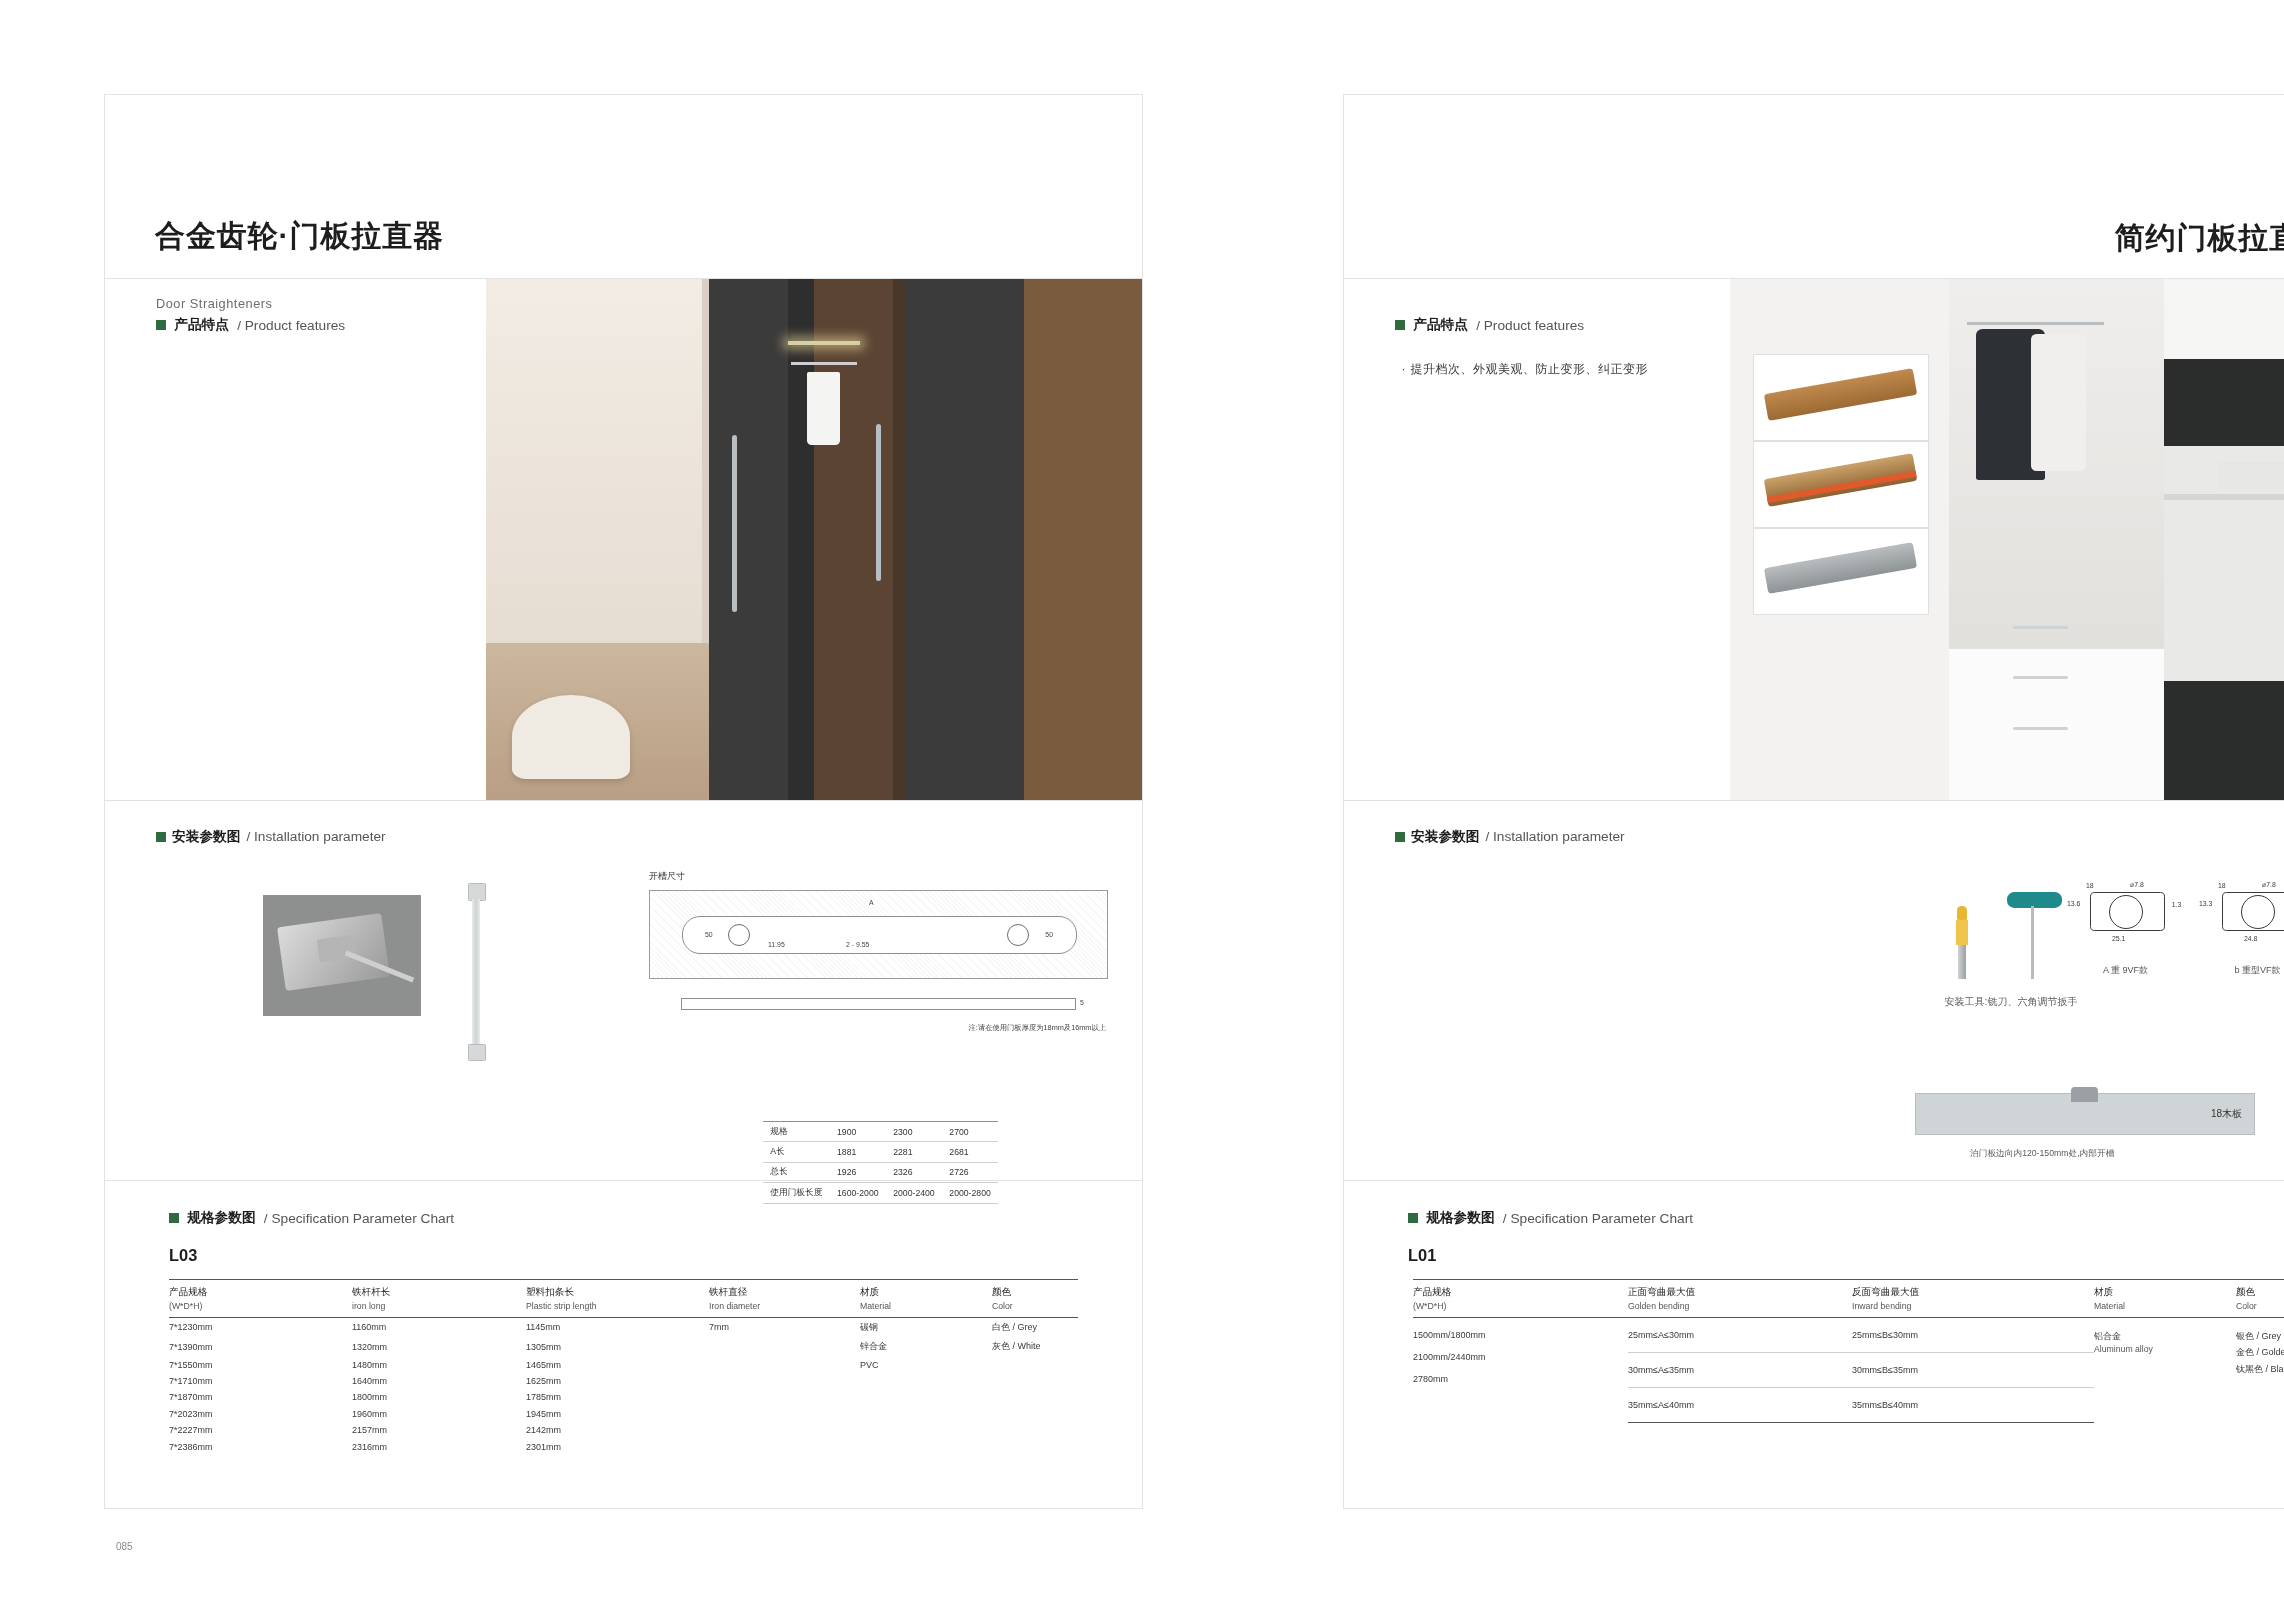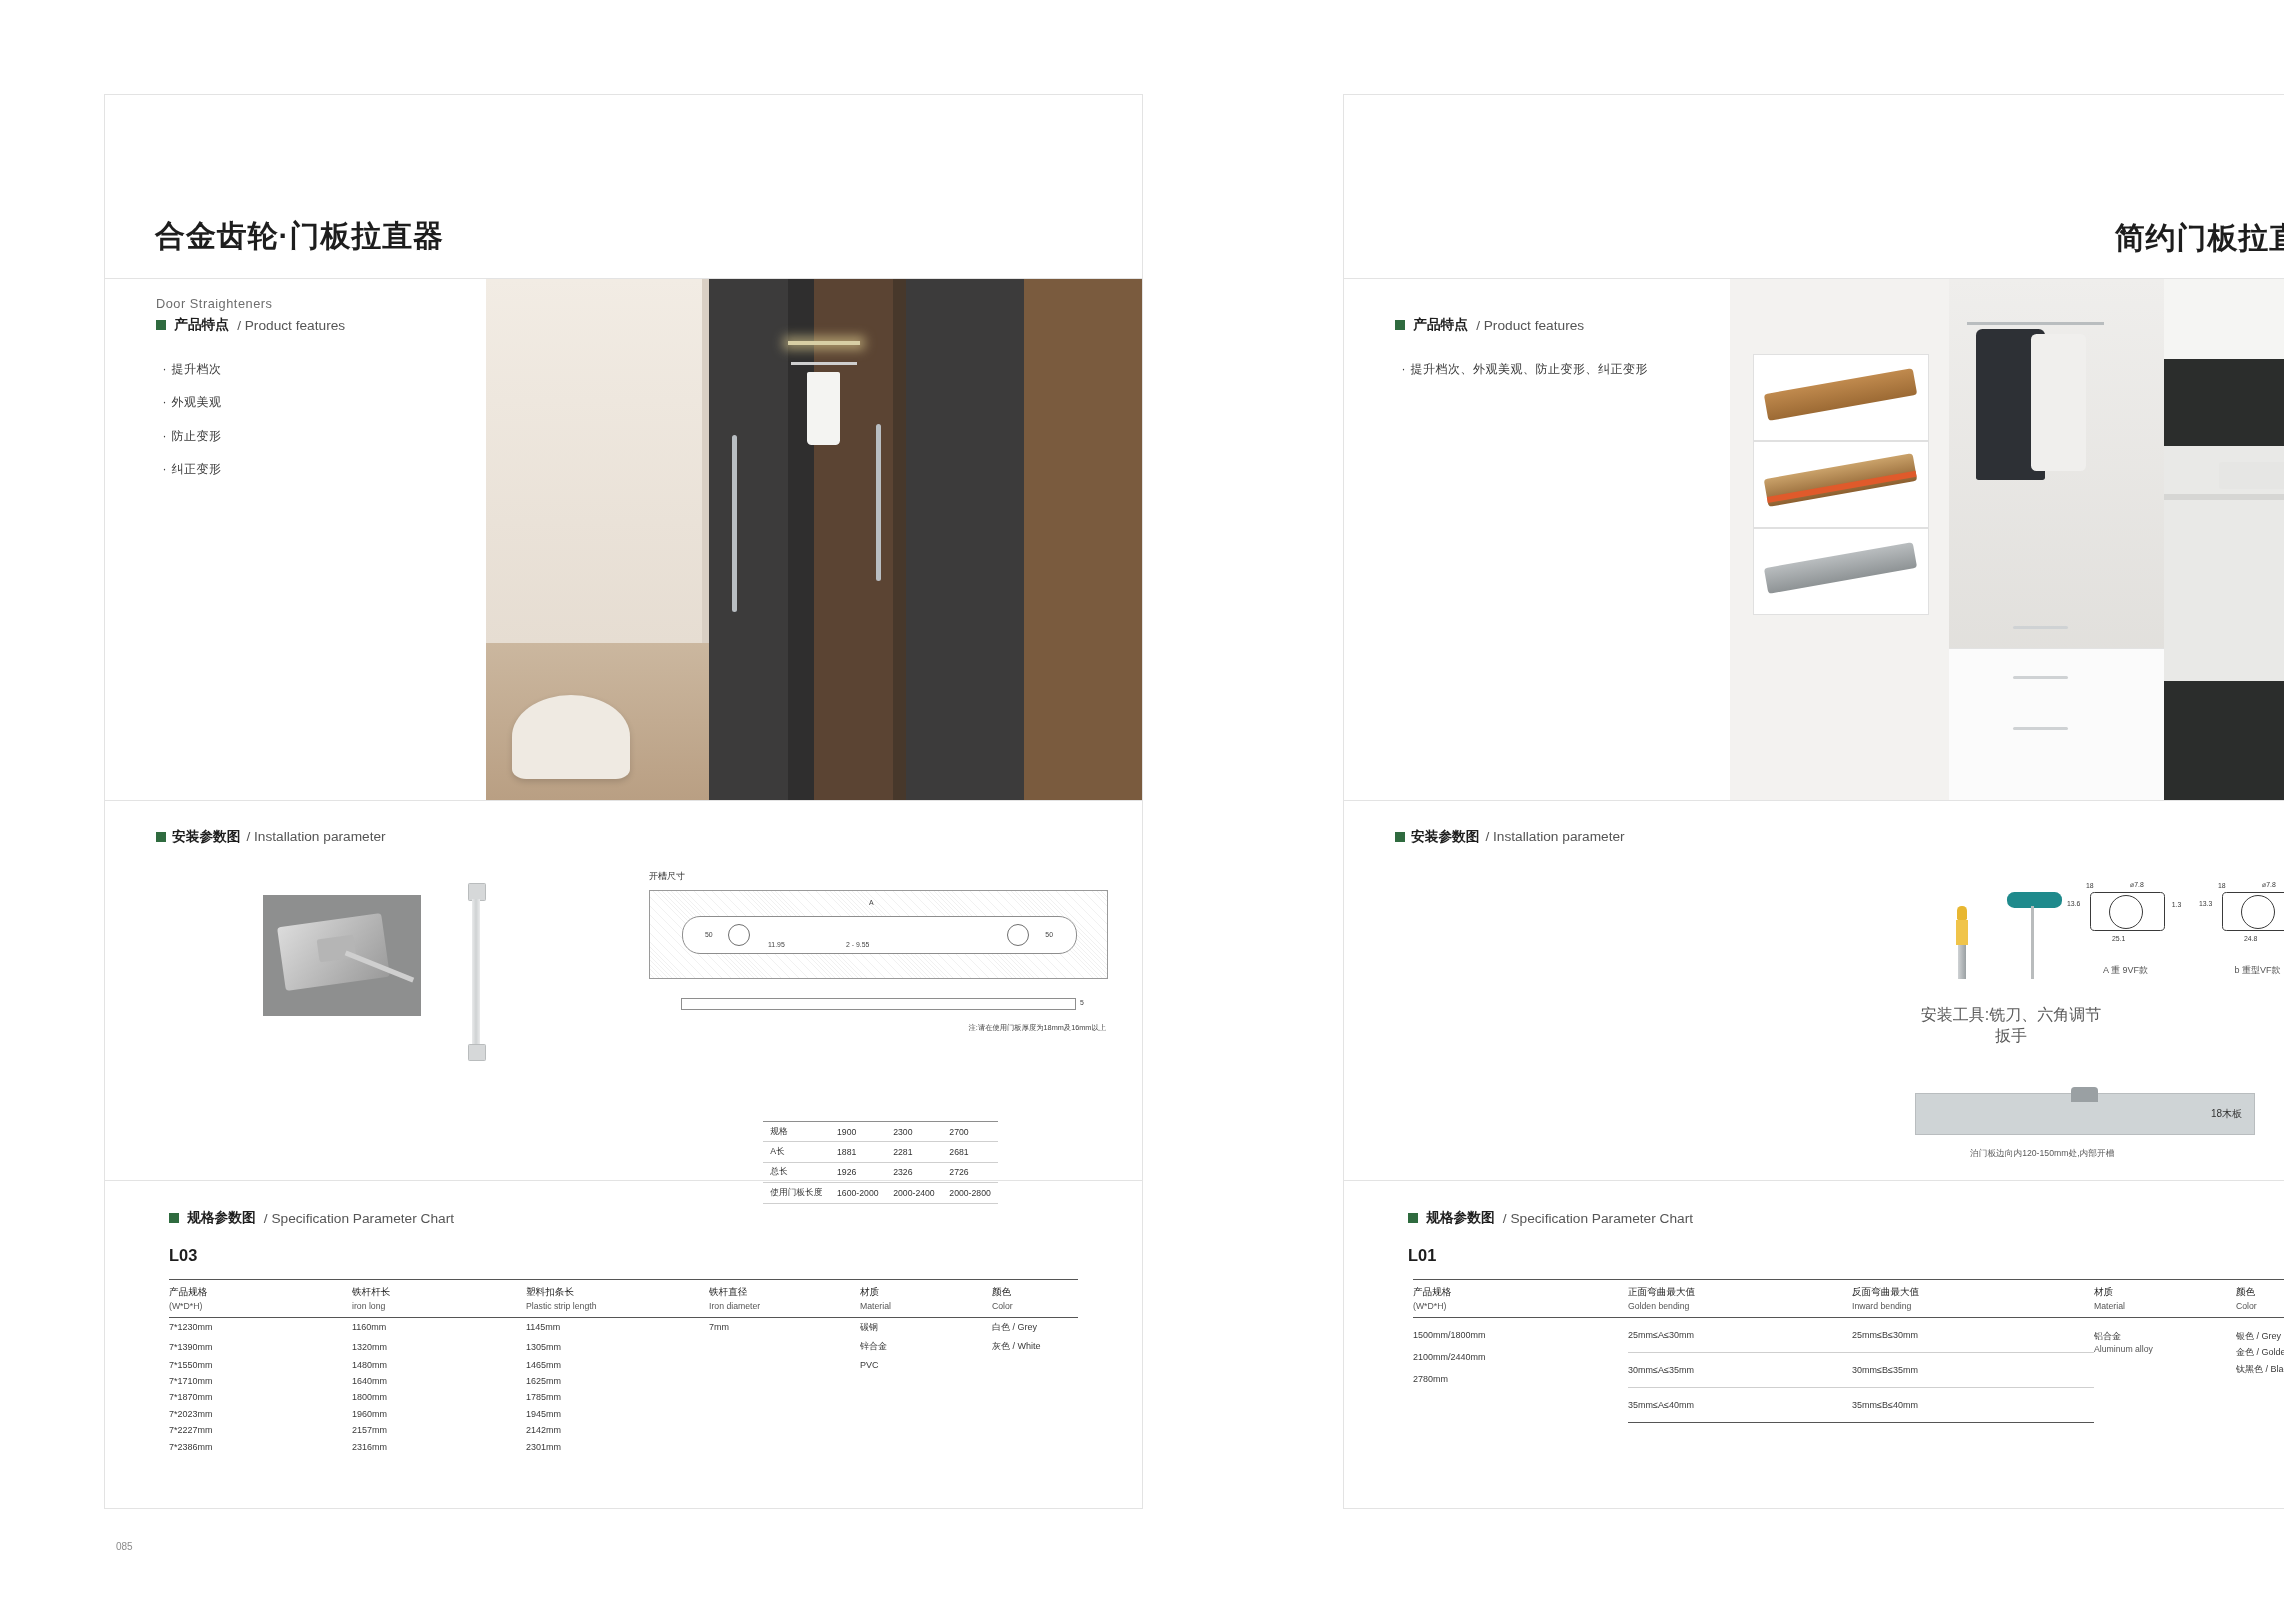--- a/index.html
+++ b/index.html
@@ -108,21 +108,21 @@
 
   
   .tools{position:absolute;left:571px;top:91px;width:192px;text-align:center;}
   .tool-bit{position:relative;display:inline-block;width:15.5px;height:73px;vertical-align:bottom;}
   .tool-bit .b1{position:absolute;left:2.7px;top:0;width:10px;height:13.7px;background:#e8b731;border-radius:4.6px 4.6px 1.4px 1.4px;}
   .tool-bit .b2{position:absolute;left:1.8px;top:13.7px;width:12px;height:25px;background:#f0c44a;}
   .tool-bit .b3{position:absolute;left:3.7px;top:39px;width:8.2px;height:34px;background:linear-gradient(90deg,#cfd2d4,#9aa0a3);}
   .tool-hex{position:relative;display:inline-block;width:69px;height:87px;margin-left:27px;vertical-align:bottom;}
   .tool-hex .h{position:absolute;left:8.2px;top:0;width:55px;height:15.5px;background:#1f8a8c;border-radius:7.3px;}
   .tool-hex .s{position:absolute;left:32px;top:13.7px;width:3.7px;height:73px;background:#b9bcbd;}
-  .tools .cap{margin-top:26px;font-size:16px;color:#5a5a5a;}
+  .tools .cap{margin-top:16px;font-size:10px;color:#5a5a5a;}
 
   .xsec{position:absolute;top:73px;width:119px;text-align:center;}
   .xsec .cap{margin-top:8.2px;font-size:9px;color:#555;}
   .xsec .art{position:relative;height:82px;}
   .xsec .art .circ{position:absolute;left:43px;top:21px;width:32px;height:32px;border:0.9px solid #3a3a3a;border-radius:50%;}
   .xsec .art .body{position:absolute;left:24px;top:18px;width:73px;height:37px;border:0.9px solid #3a3a3a;border-radius:4.6px;background:#fff;}
   .xsec .dim{position:absolute;font-size:6.9px;color:#3a3a3a;}
   .xa{left:722px;}
   .xb{left:854px;}
 
@@ -163,26 +163,20 @@
       <div class="sub">Door Straighteners</div>
     </div>
 
     <div class="block1">
       <div class="feat">
         <div class="sec-label">
           <span class="sq"></span>
           <span class="cn">产品特点</span>
           <span class="en">/ Product features</span>
         </div>
-        <ul>
-          <li>提升档次</li>
-          <li>外观美观</li>
-          <li>防止变形</li>
-          <li>纠正变形</li>
-        </ul>
       </div>
       <div class="photoL">
         <div class="room">
           <div class="wallL"></div>
           <div class="floor"></div>
           <div class="stool"></div>
           <div class="lamp"></div>
           <div class="rod"></div>
           <div class="shirt"></div>
           <div class="handle h1"></div>

